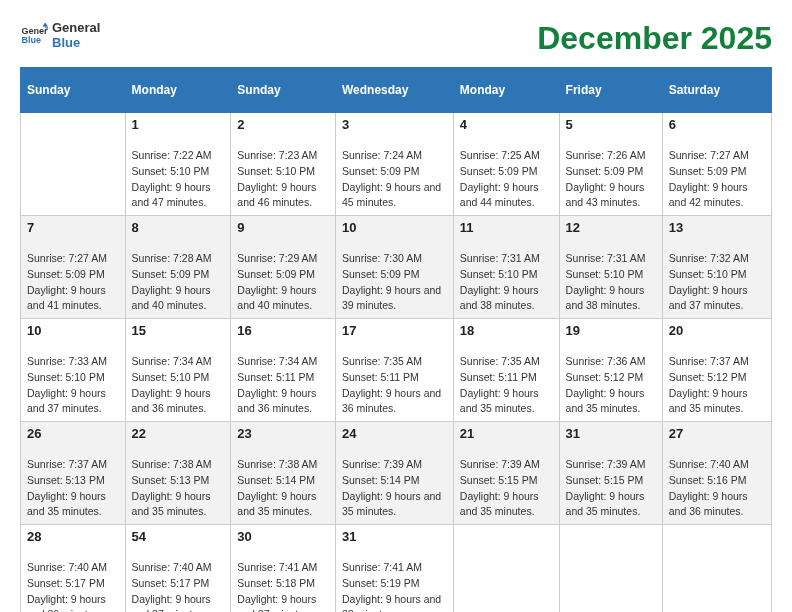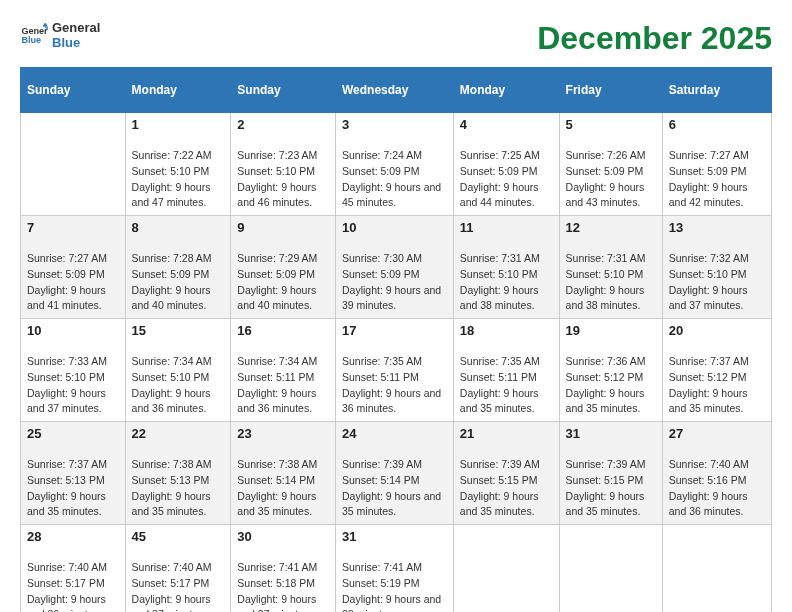--- a/index.html
+++ b/index.html
@@ -195,21 +195,21 @@
           <span class="day-num">19</span>
           <div class="day-detail">Sunrise: 7:36 AM<br>Sunset: 5:12 PM<br>Daylight: 9 hours and 35 minutes.</div>
         </td>
         <td>
           <span class="day-num">20</span>
           <div class="day-detail">Sunrise: 7:37 AM<br>Sunset: 5:12 PM<br>Daylight: 9 hours and 35 minutes.</div>
         </td>
       </tr>
       <tr>
         <td>
-          <span class="day-num">25</span>
+          <span class="day-num">26</span>
           <div class="day-detail">Sunrise: 7:37 AM<br>Sunset: 5:13 PM<br>Daylight: 9 hours and 35 minutes.</div>
         </td>
         <td>
           <span class="day-num">22</span>
           <div class="day-detail">Sunrise: 7:38 AM<br>Sunset: 5:13 PM<br>Daylight: 9 hours and 35 minutes.</div>
         </td>
         <td>
           <span class="day-num">23</span>
           <div class="day-detail">Sunrise: 7:38 AM<br>Sunset: 5:14 PM<br>Daylight: 9 hours and 35 minutes.</div>
         </td>
@@ -229,21 +229,21 @@
           <span class="day-num">27</span>
           <div class="day-detail">Sunrise: 7:40 AM<br>Sunset: 5:16 PM<br>Daylight: 9 hours and 36 minutes.</div>
         </td>
       </tr>
       <tr>
         <td>
           <span class="day-num">28</span>
           <div class="day-detail">Sunrise: 7:40 AM<br>Sunset: 5:17 PM<br>Daylight: 9 hours and 36 minutes.</div>
         </td>
         <td>
-          <span class="day-num">45</span>
+          <span class="day-num">54</span>
           <div class="day-detail">Sunrise: 7:40 AM<br>Sunset: 5:17 PM<br>Daylight: 9 hours and 37 minutes.</div>
         </td>
         <td>
           <span class="day-num">30</span>
           <div class="day-detail">Sunrise: 7:41 AM<br>Sunset: 5:18 PM<br>Daylight: 9 hours and 37 minutes.</div>
         </td>
         <td>
           <span class="day-num">31</span>
           <div class="day-detail">Sunrise: 7:41 AM<br>Sunset: 5:19 PM<br>Daylight: 9 hours and 38 minutes.</div>
         </td>

